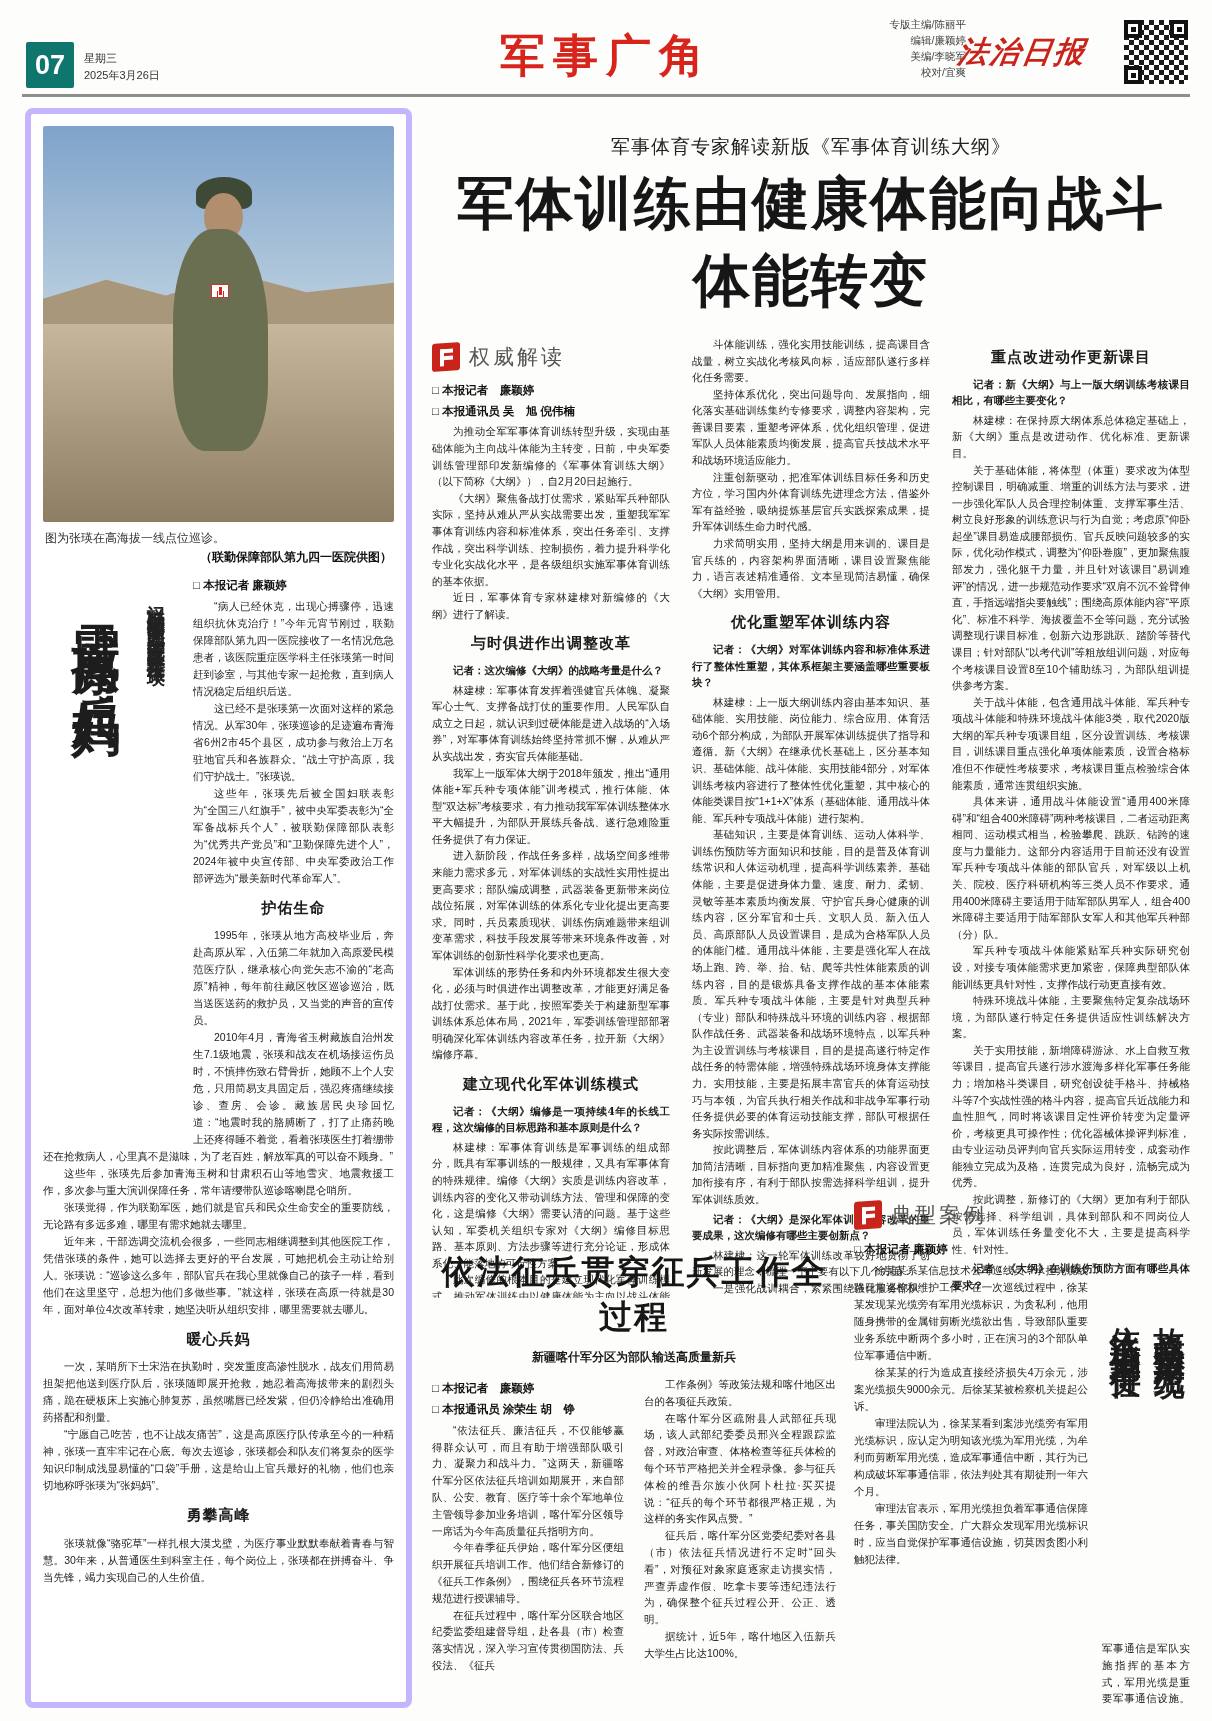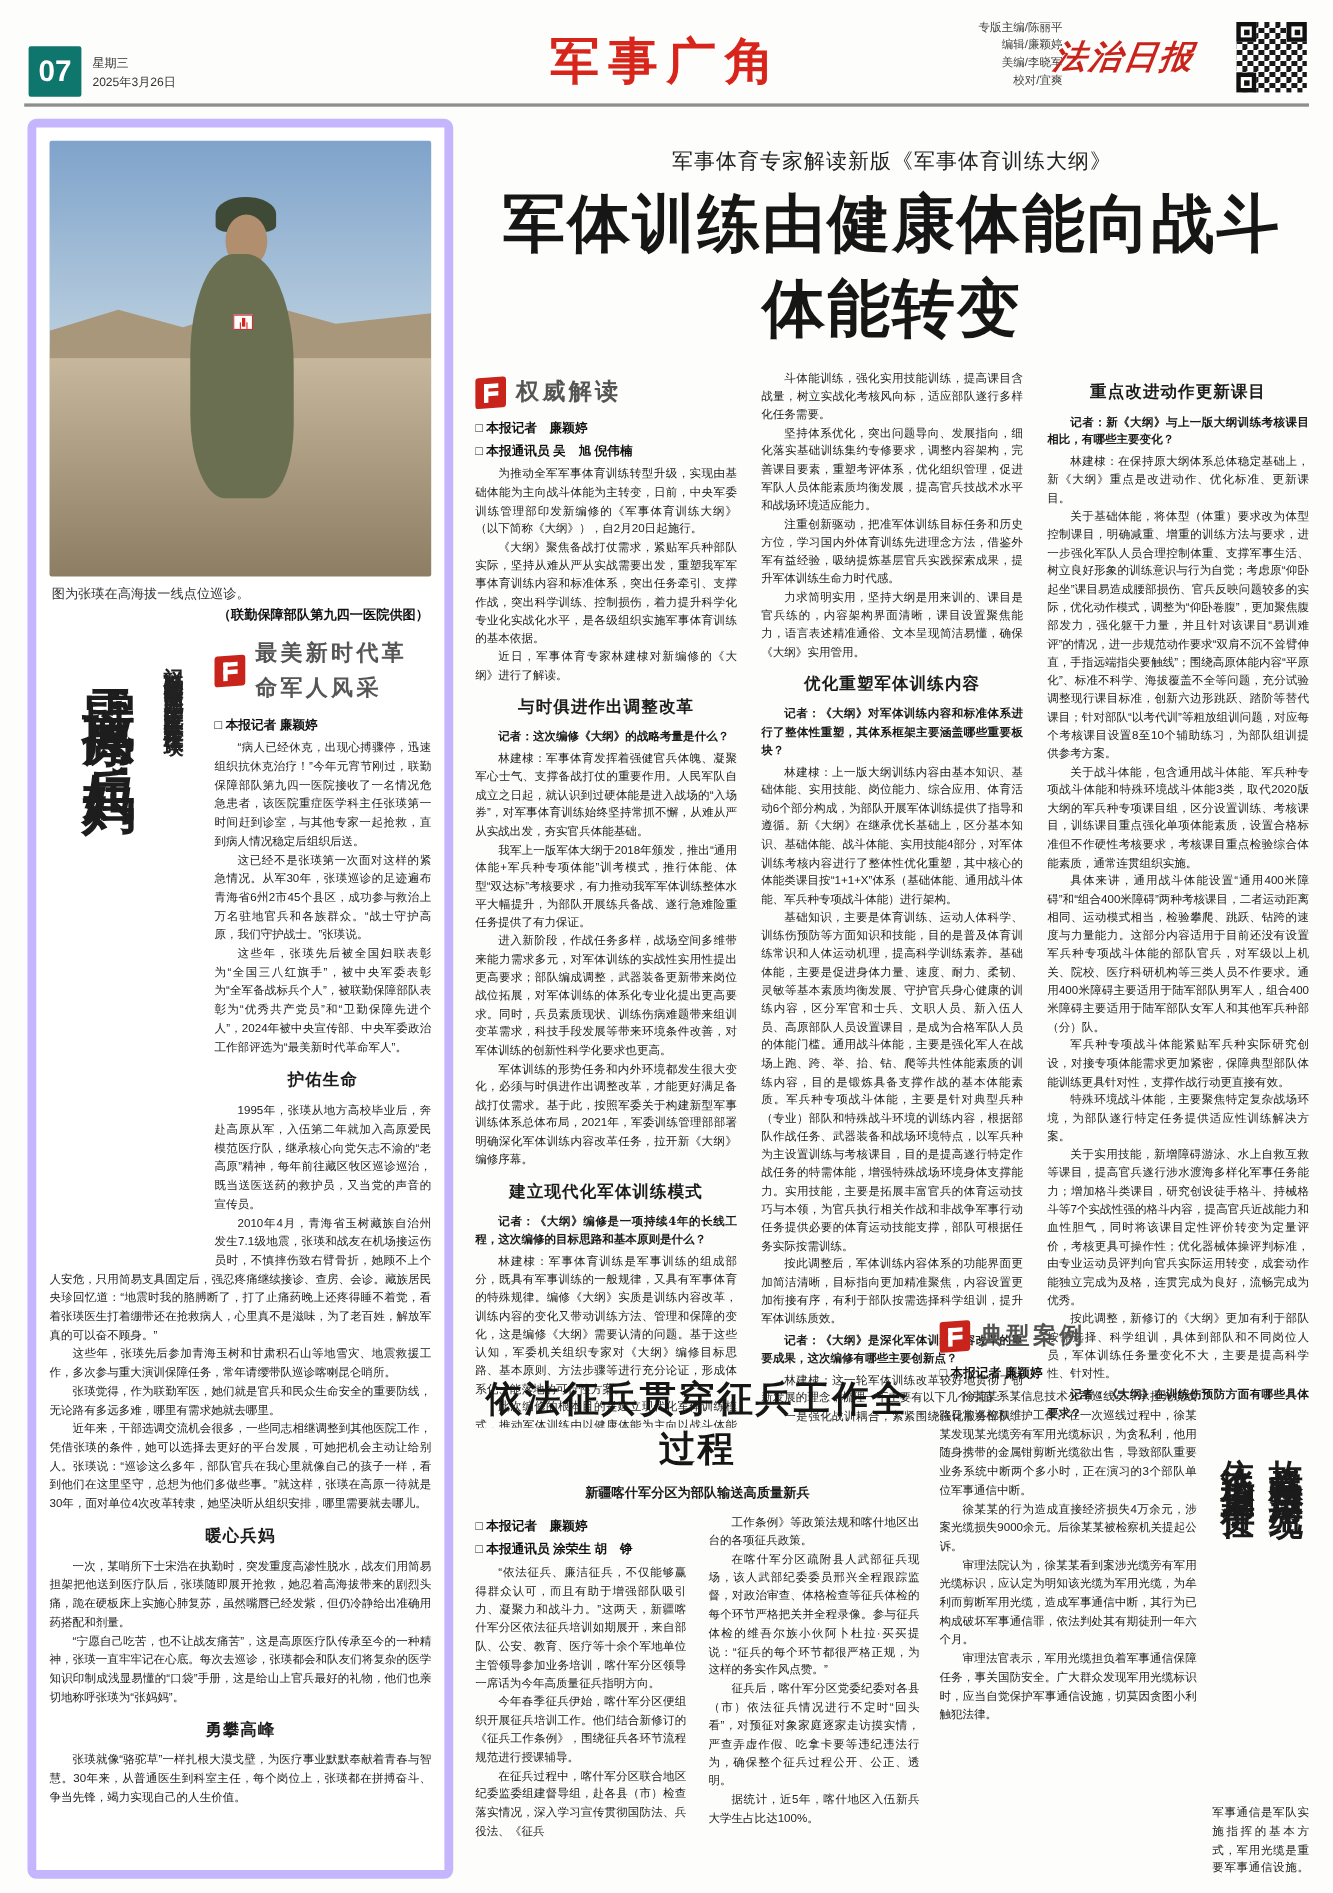--- a/index.html
+++ b/index.html
@@ -24,23 +24,23 @@
   
   .para,.it-p{margin:0;text-indent:2em;text-align:justify;}
   .it-h{margin:9px 0 7px;text-align:center;font-weight:700;font-size:15px;text-indent:0;letter-spacing:1px;color:#1c1c1c;}
   .it-q{margin:3px 0;text-indent:2em;text-align:justify;font-family:"DejaVu Serif","Liberation Serif",serif;
         font-weight:600;color:#1c1c1c;}
   .byline{font-weight:700;font-size:11.5px;margin:3px 0;color:#111;text-indent:0;}
   .badge{display:flex;align-items:center;gap:9px;margin:4px 0 8px;}
   .cube{position:relative;width:28px;height:28px;background:#c8241c;border-radius:3px;transform:skewY(-4deg);flex:0 0 auto;}
   .cube::before{content:"";position:absolute;left:8px;top:6px;width:13px;height:4px;background:#fff;box-shadow:0 7px 0 #fff;}
   .cube::after{content:"";position:absolute;left:8px;top:6px;width:4px;height:17px;background:#fff;}
-  .badge-text{font-size:20px;font-weight:700;color:#555;letter-spacing:3px;}
-  
-  .left-art{position:absolute;left:25px;top:108px;width:387px;height:1600px;border:8px solid #c4b5fd;
+  .badge-text{font-size:20px;font-weight:400;color:#555;letter-spacing:3px;}
+  
+  .left-art{position:absolute;left:25px;top:108px;width:387px;height:1600px;border:6px solid #c4b5fd;
             border-radius:8px;background:#fff;box-sizing:border-box;padding:12px 12px 0;overflow:hidden;}
   .photo{position:relative;height:396px;overflow:hidden;border-radius:2px;background:linear-gradient(#7fa3cb 0%,#b9cede 46%,#c9baa0 47%,#8d7e63 100%);}
   .photo .ridge{position:absolute;left:0;right:0;top:34%;height:16%;background:#a9977c;
                 clip-path:polygon(0 60%,18% 30%,35% 55%,55% 20%,75% 50%,100% 35%,100% 100%,0 100%);}
   .photo .soldier{position:absolute;left:37%;top:26%;width:27%;height:56%;background:#6b6f52;
                   border-radius:42% 46% 30% 34%;}
   .photo .head{position:absolute;left:46%;top:17%;width:11%;height:12%;background:#b08e6e;border-radius:50%;}
   .photo .hat{position:absolute;left:43.5%;top:13%;width:16%;height:8%;background:#3f4a36;border-radius:50% 50% 20% 20%;}
   .photo .cross{position:absolute;left:48%;top:40%;width:18px;height:14px;background:#fff;
                 border:1px solid #c33;box-sizing:border-box;}
@@ -109,24 +109,20 @@
       <div class="cross"></div>
     </div>
     <p class="caption1">图为张瑛在高海拔一线点位巡诊。</p>
     <p class="caption2">（联勤保障部队第九四一医院供图）</p>
 
     <div class="left-body">
       <div class="vert-head">
         <div class="vh-main">雪域高原“兵妈妈”</div>
         <div class="vh-sub">记联勤保障部队第九四一医院重症医学科主任张瑛</div>
       </div>
-      <div class="badge">
-        <span class="cube"></span>
-        <span class="badge-text">最美新时代革命军人风采</span>
-      </div>
       <p class="byline">□ 本报记者 廉颖婷</p>
       <div>
           <p class="it-p">“病人已经休克，出现心搏骤停，迅速组织抗休克治疗！”今年元宵节刚过，联勤保障部队第九四一医院接收了一名情况危急患者，该医院重症医学科主任张瑛第一时间赶到诊室，与其他专家一起抢救，直到病人情况稳定后组织后送。</p>
           <p class="it-p">这已经不是张瑛第一次面对这样的紧急情况。从军30年，张瑛巡诊的足迹遍布青海省6州2市45个县区，成功参与救治上万名驻地官兵和各族群众。“战士守护高原，我们守护战士。”张瑛说。</p>
           <p class="it-p">这些年，张瑛先后被全国妇联表彰为“全国三八红旗手”，被中央军委表彰为“全军备战标兵个人”，被联勤保障部队表彰为“优秀共产党员”和“卫勤保障先进个人”，2024年被中央宣传部、中央军委政治工作部评选为“最美新时代革命军人”。</p>
           <p class="it-h">护佑生命</p>
           <p class="it-p">1995年，张瑛从地方高校毕业后，奔赴高原从军，入伍第二年就加入高原爱民模范医疗队，继承核心向党矢志不渝的“老高原”精神，每年前往藏区牧区巡诊巡治，既当送医送药的救护员，又当党的声音的宣传员。</p>
           <p class="it-p">2010年4月，青海省玉树藏族自治州发生7.1级地震，张瑛和战友在机场接运伤员时，不慎摔伤致右臂骨折，她顾不上个人安危，只用简易支具固定后，强忍疼痛继续接诊、查房、会诊。藏族居民央珍回忆道：“地震时我的胳膊断了，打了止痛药晚上还疼得睡不着觉，看着张瑛医生打着绷带还在抢救病人，心里真不是滋味，为了老百姓，解放军真的可以奋不顾身。”</p>
           <p class="it-p">这些年，张瑛先后参加青海玉树和甘肃积石山等地雪灾、地震救援工作，多次参与重大演训保障任务，常年请缨带队巡诊喀喇昆仑哨所。</p>
           <p class="it-p">张瑛觉得，作为联勤军医，她们就是官兵和民众生命安全的重要防线，无论路有多远多难，哪里有需求她就去哪里。</p>

